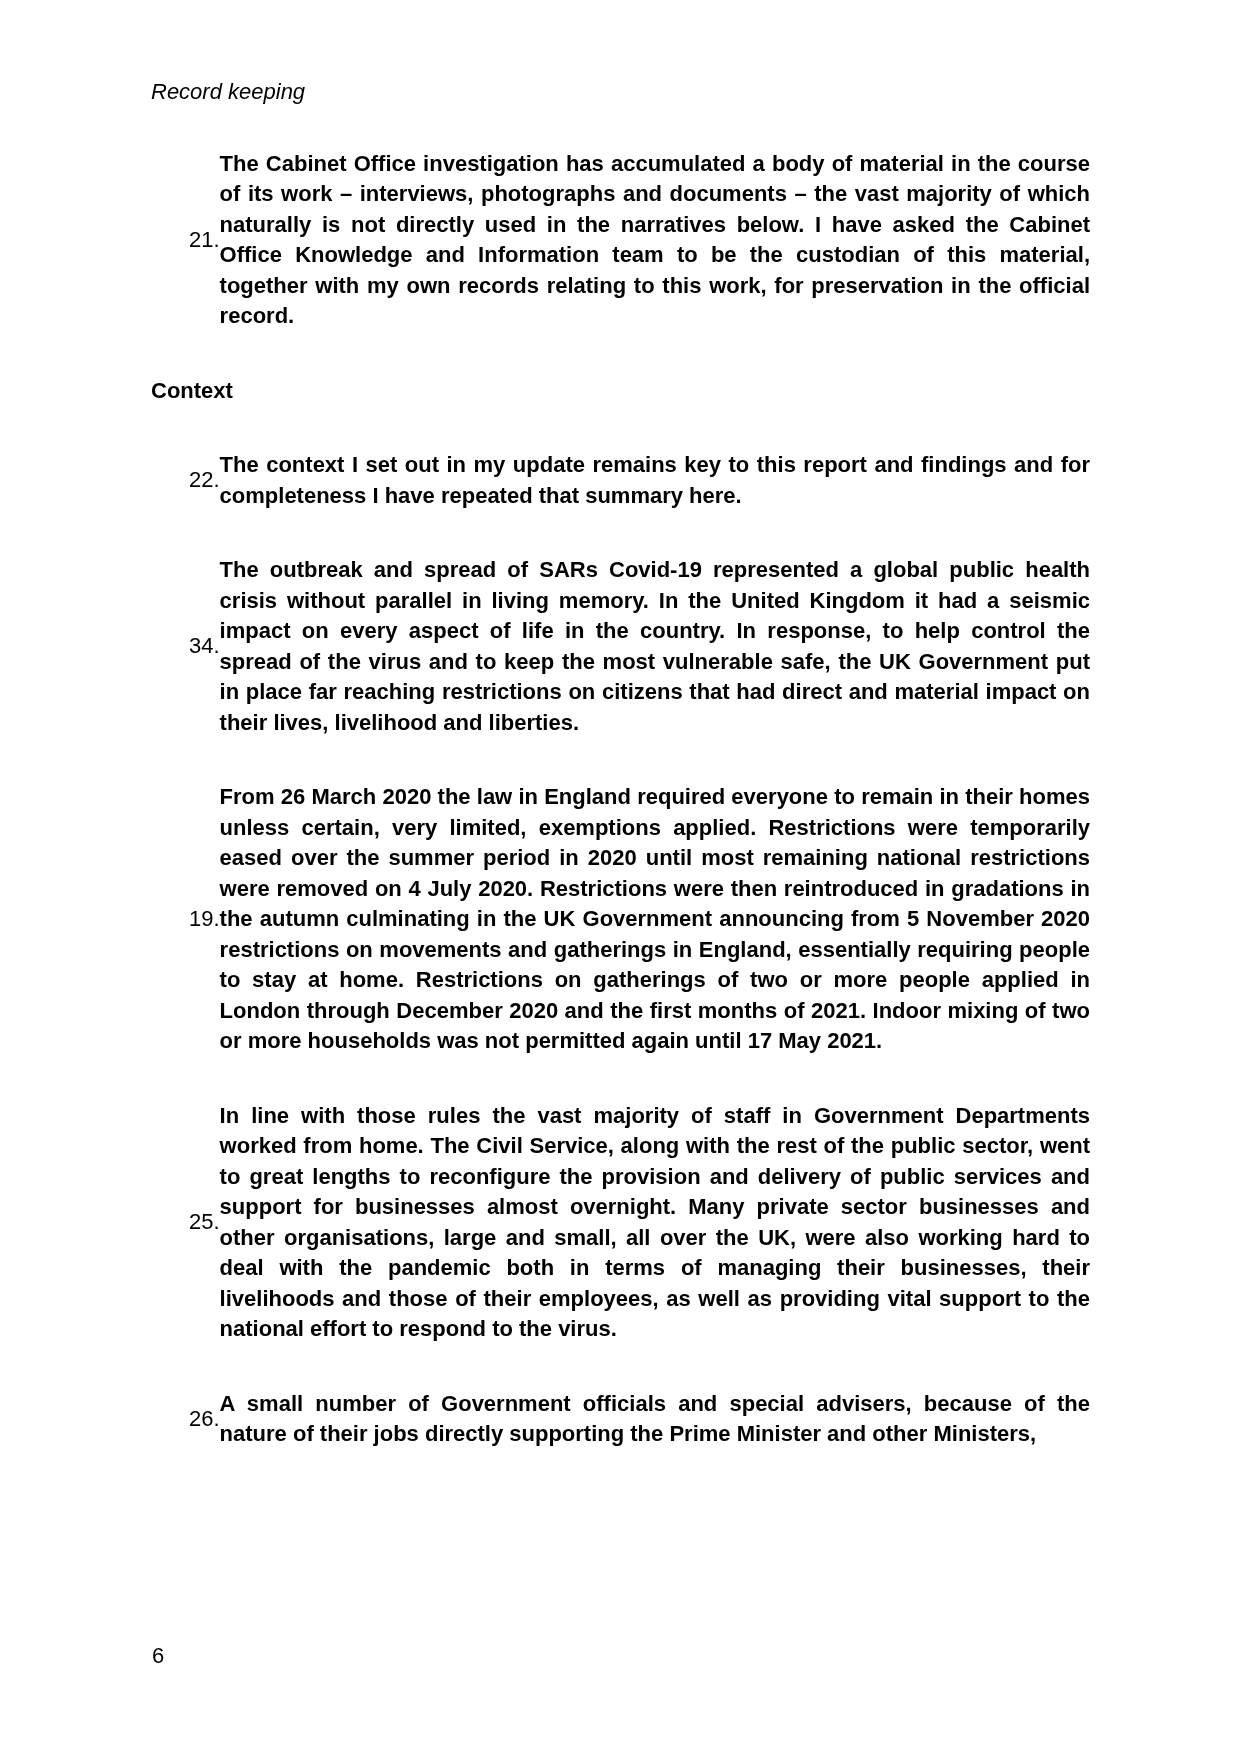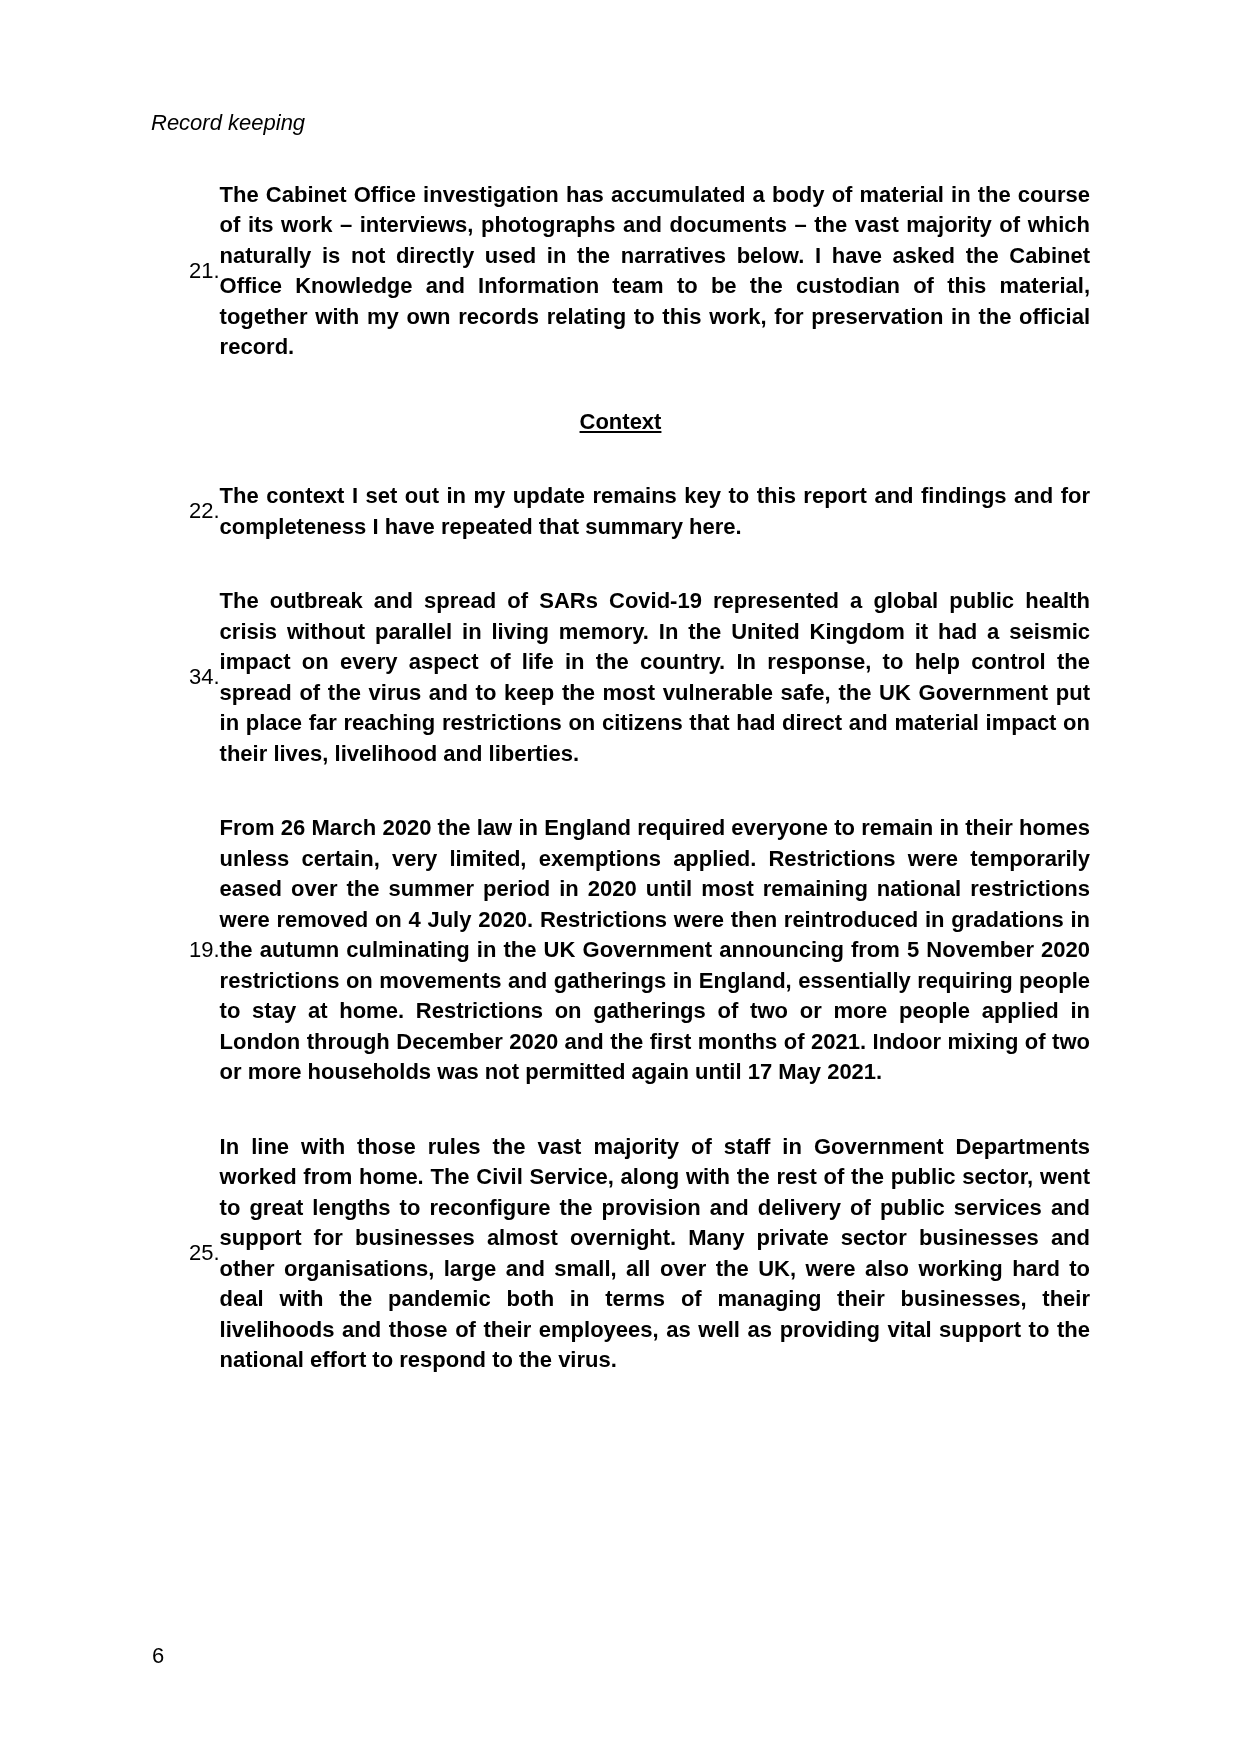--- a/index.html
+++ b/index.html
@@ -11,35 +11,33 @@
     position: relative;
     width: 1241px;
     height: 1754px;
     margin: 0 auto;
     background: #ffffff;
     color: #000000;
     font-family: "Liberation Sans", "DejaVu Sans", sans-serif;
     font-size: 22px;
     line-height: 30.5px;
     box-sizing: border-box;
-    padding: 108px 151px 0 151px;
+    padding: 77px 151px 0 151px;
     overflow: hidden;
   }
   .heading-italic {
     font-style: italic;
     font-weight: normal;
     font-size: 22px;
     margin: 0 0 41px 0;
   }
   .heading-bold {
     font-weight: bold;
-    text-decoration: underline;
     font-size: 22px;
     margin: 0 0 44px 0;
-    text-align: center;
   }
   .para {
     display: flex;
     padding-left: 38px;
     margin: 0 0 44px 0;
     align-items: center;
   }
   .para-num {
     flex: 0 0 30px;
     white-space: nowrap;
@@ -84,16 +82,20 @@
   <div class="para">
     <span class="para-num">19.</span>
     <span class="para-text">From 26 March 2020 the law in England required everyone to remain in their homes unless certain, very limited, exemptions applied. Restrictions were temporarily eased over the summer period in 2020 until most remaining national restrictions were removed on 4 July 2020.  Restrictions were then reintroduced in gradations in the autumn culminating in the UK Government announcing from 5 November 2020 restrictions on movements and gatherings in England, essentially requiring people to stay at home.  Restrictions on gatherings of two or more people applied in London through December 2020 and the first months of 2021.  Indoor mixing of two or more households was not permitted again until 17 May 2021.</span>
   </div>
 
   <div class="para">
     <span class="para-num">25.</span>
     <span class="para-text">In line with those rules the vast majority of staff in Government Departments worked from home.  The Civil Service, along with the rest of the public sector, went to great lengths to reconfigure the provision and delivery of public services and support for businesses almost overnight.  Many private sector businesses and other organisations, large and small, all over the UK, were also working hard to deal with the pandemic both in terms of managing their businesses, their livelihoods and those of their employees, as well as providing vital support to the national effort to respond to the virus.</span>
   </div>
 
+  <div class="para">
+    <span class="para-num">26.</span>
+    <span class="para-text">A small number of Government officials and special advisers, because of the nature of their jobs directly supporting the Prime Minister and other Ministers,</span>
+  </div>
 
   <div class="page-number">6</div>
 
 </div>
 
 </body></html>

